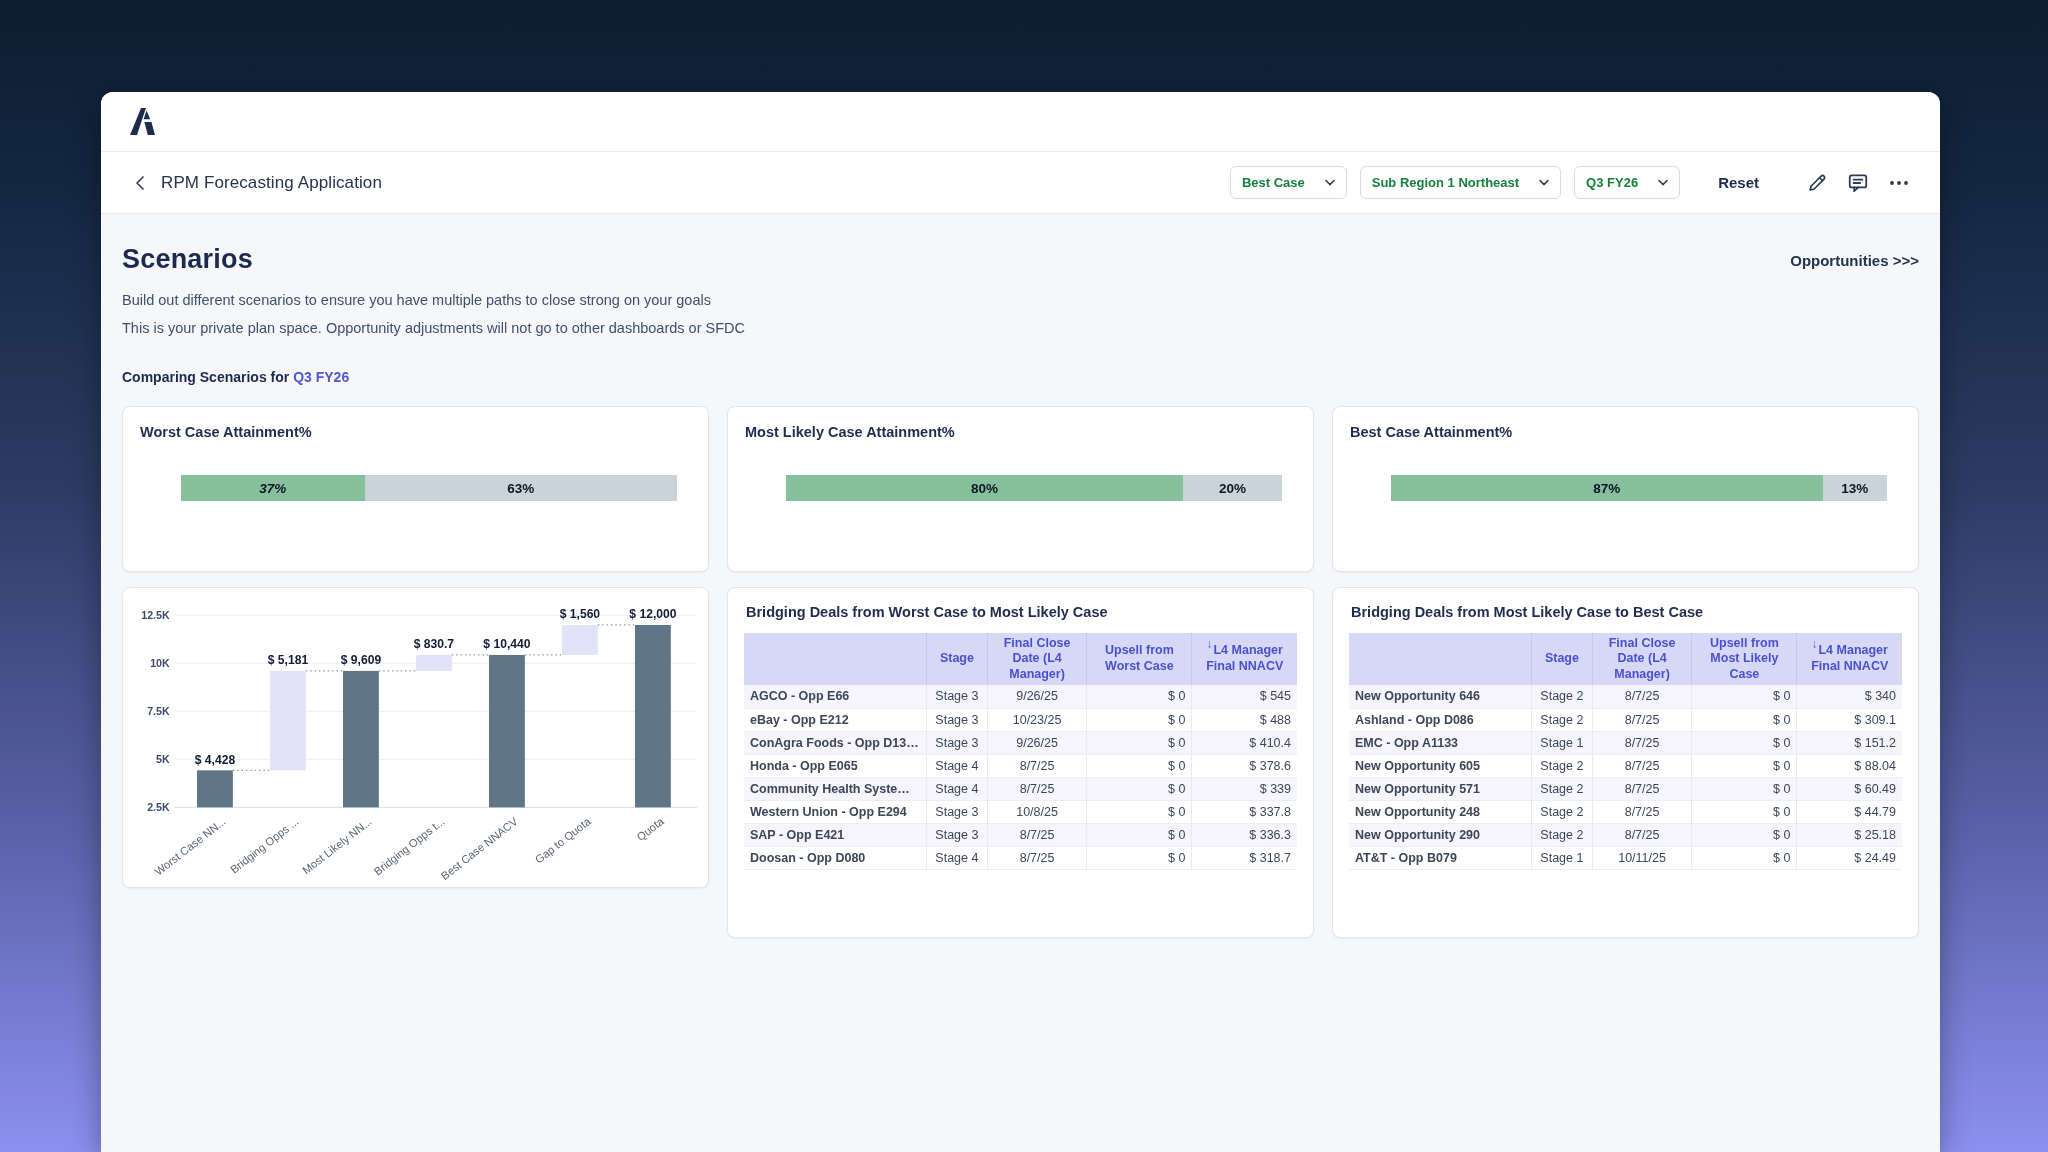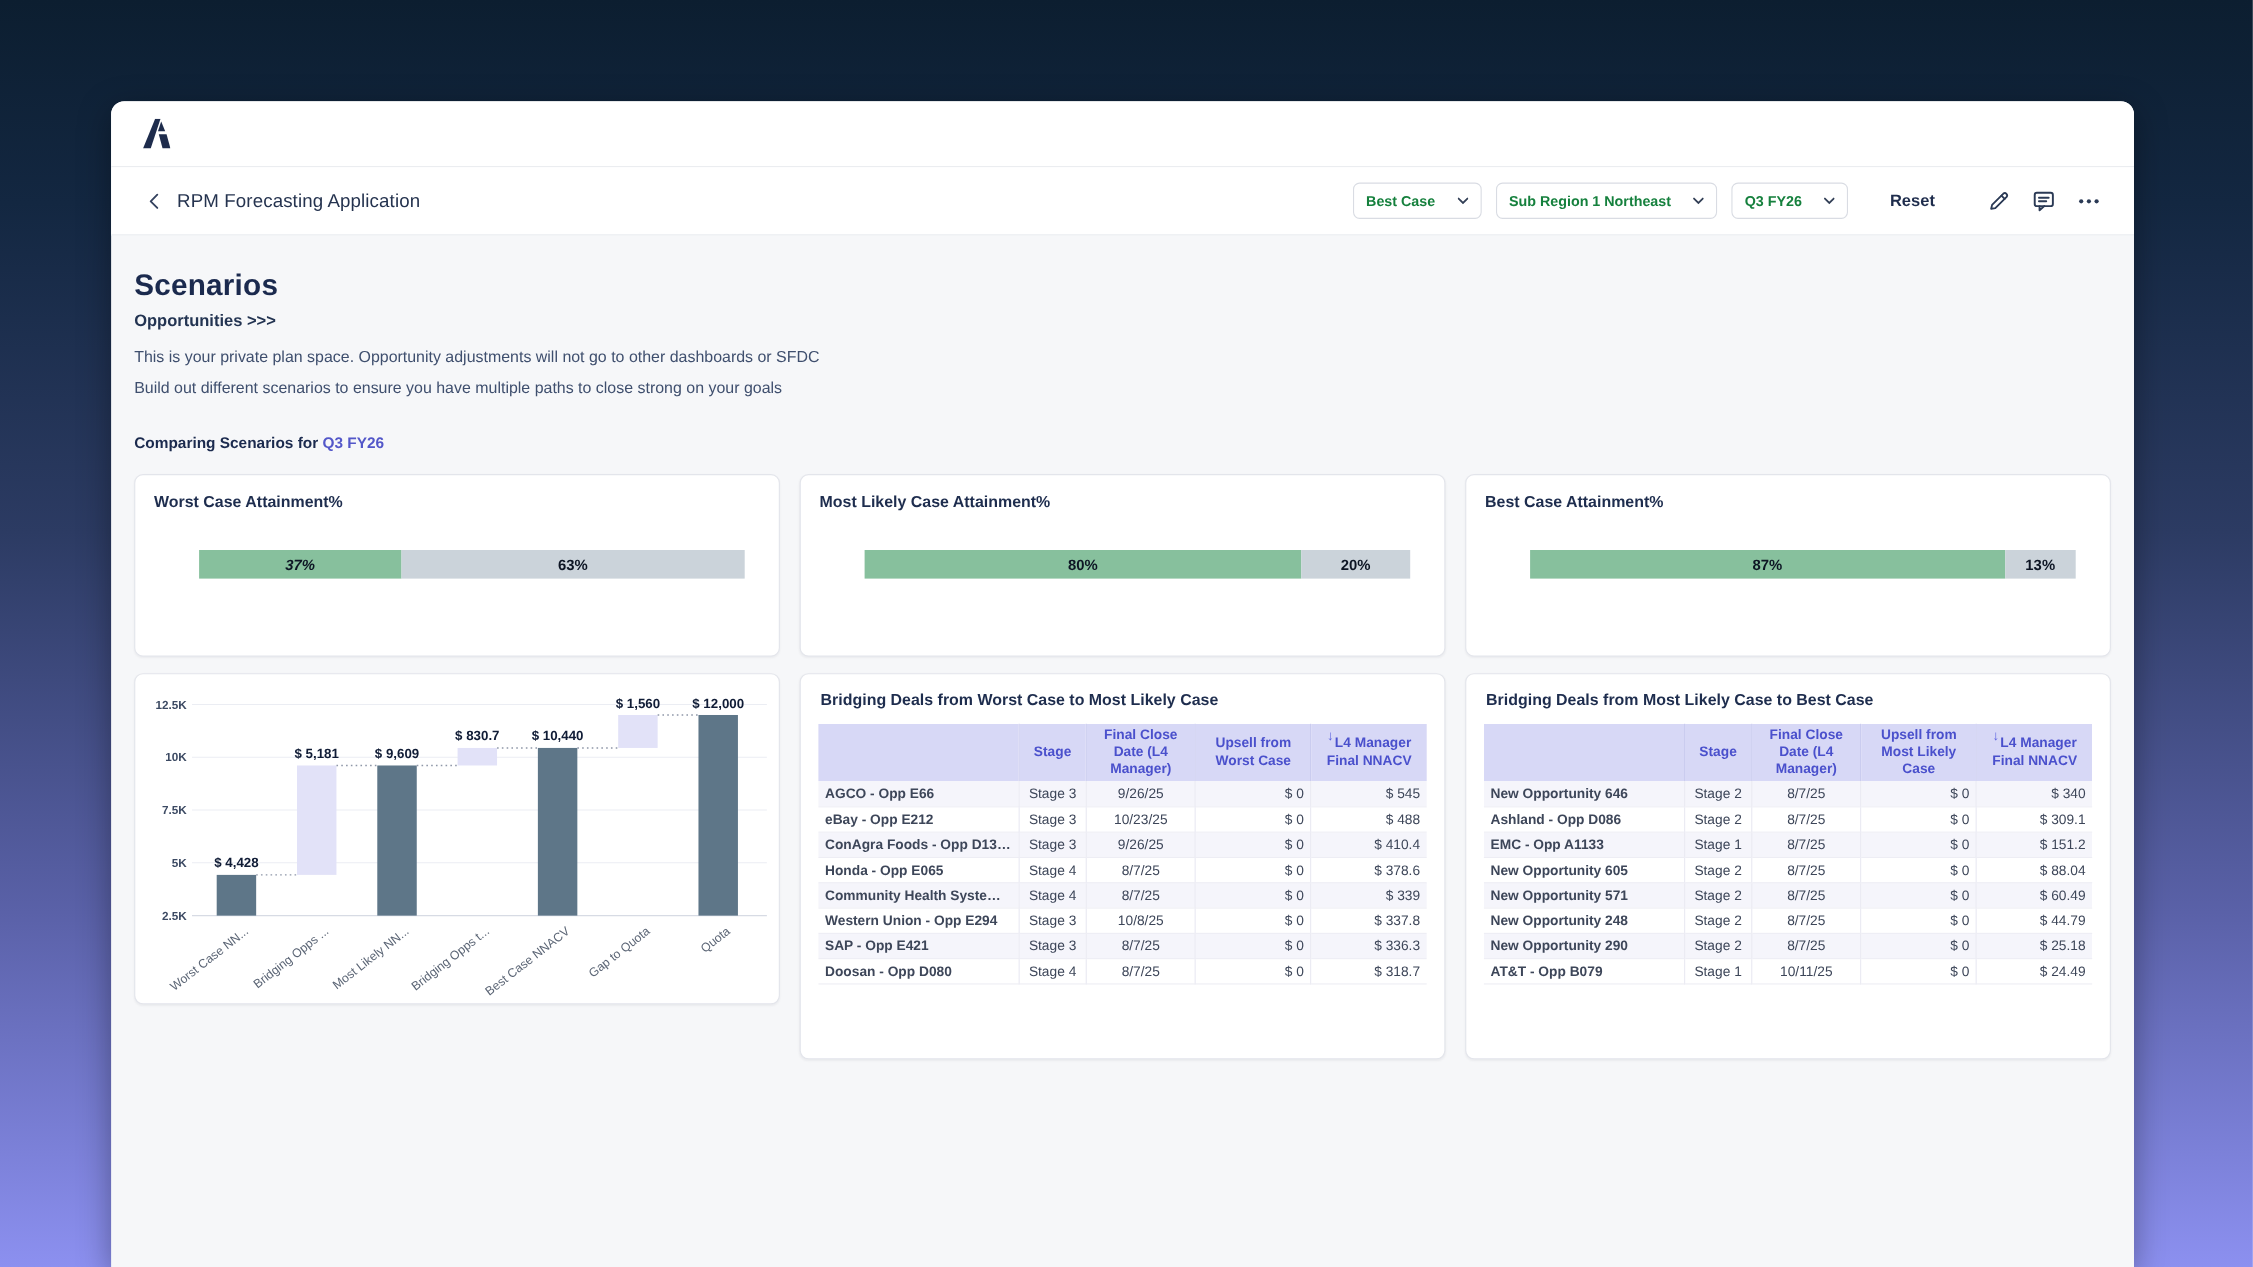--- a/index.html
+++ b/index.html
@@ -21,21 +21,21 @@
   .app-title { font-size:17px; font-weight:500; color:#25334f; margin-left:10px; letter-spacing:.1px; }
   .app-bar .spacer { flex:1; }
   .chip { display:flex; align-items:center; gap:20px; border:1px solid #d9dce3; border-radius:6px;
     background:#fff; padding:8px 11px; font-size:13px; font-weight:600; color:#15803d; margin-left:13px; cursor:pointer; }
   .chip svg { flex:none; }
   .reset-btn { font-size:15px; font-weight:600; color:#1e2c4c; margin:0 30px 0 38px; cursor:pointer; }
   .icon-btn { width:26px; height:26px; display:flex; align-items:center; justify-content:center;
     margin-left:15px; cursor:pointer; }
 
   .content { padding:30px 21px 0 21px; }
-  .page-head { display:flex; align-items:flex-start; justify-content:space-between;flex-direction:column; }
+  .page-head { display:flex; align-items:flex-start; justify-content:space-between; }
   .page-title { font-size:27px; font-weight:700; color:#1b2a4e; letter-spacing:.2px; }
   .opps-link { font-size:15px; font-weight:700; color:#233452; margin-top:8px; cursor:pointer; }
   .page-desc { margin-top:12px; font-size:14.5px; color:#3f4f6e; line-height:1.9; }
   .compare-head { margin-top:27px; font-size:14px; font-weight:700; color:#1b2a4e; }
   .compare-head .accent { color:#5357c9; }
 
   .grid3 { display:grid; grid-template-columns:1fr 1fr 1fr; gap:18px; margin-top:21px; }
   .card { background:#fff; border:1px solid #e3e5eb; border-radius:8px;
     box-shadow:0 1px 2px rgba(16,24,40,.05); }
 
@@ -136,22 +136,22 @@
       </svg>
     </span>
   </div>
 
   <div class="content">
     <div class="page-head">
       <div class="page-title">Scenarios</div>
       <div class="opps-link">Opportunities &gt;&gt;&gt;</div>
     </div>
     <div class="page-desc">
+      <div>Build out different scenarios to ensure you have multiple paths to close strong on your goals</div>
       <div>This is your private plan space. Opportunity adjustments will not go to other dashboards or SFDC</div>
-      <div>Build out different scenarios to ensure you have multiple paths to close strong on your goals</div>
     </div>
     <div class="compare-head"><span>Comparing Scenarios for </span><span class="accent">Q3 FY26</span></div>
 
     <div class="grid3">
       <div class="card att-card">
         <div class="att-title">Worst Case Attainment%</div>
         <div class="att-bar">
           <div class="seg seg-green" style="width: 37%; font-style: italic;">37%</div>
           <div class="seg seg-gray" style="width: 63%;">63%</div>
         </div>

